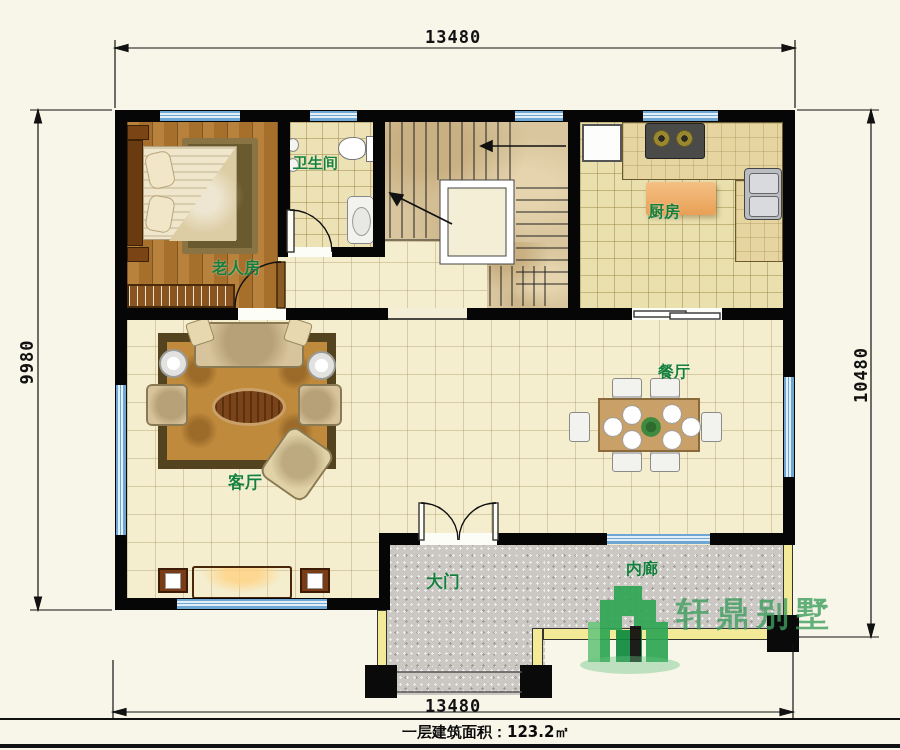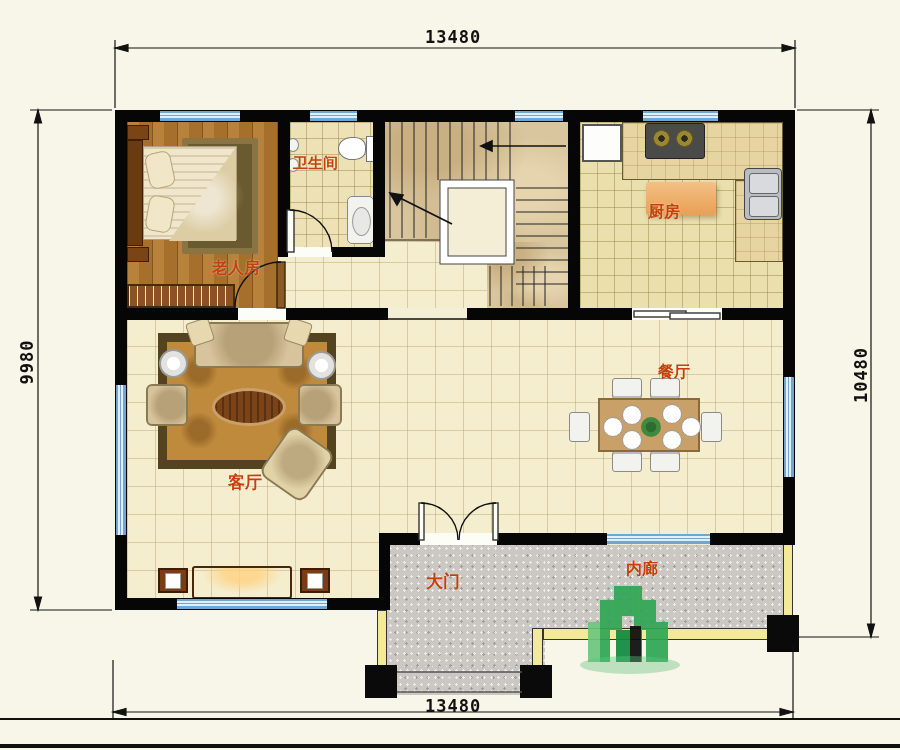--- a/index.html
+++ b/index.html
@@ -34,21 +34,21 @@
   .granite{background-color:#cbc8c3;
     background-image:radial-gradient(rgba(255,255,255,.65) 1px,transparent 1.4px),
                      radial-gradient(rgba(118,116,110,.5) 1px,transparent 1.4px);
     background-size:7px 7px,11px 11px;background-position:0 0,3px 5px;}
   .curb{position:absolute;background:#f2ea96;border:1px solid #333;box-sizing:border-box;z-index:3;}
   .column{position:absolute;background:#0a0a0a;z-index:6;}
   .threshold{position:absolute;background:#fdfdf8;z-index:6;}
   
   .furn{position:absolute;z-index:2;box-sizing:border-box;}
   
-  .room-label{position:absolute;z-index:8;font-weight:700;color:#c2410c;font-size:16px;
+  .room-label{position:absolute;z-index:8;font-weight:700;color:#15803d;font-size:16px;
               text-shadow:0 0 2px rgba(255,255,255,.6);white-space:nowrap;}
   .dim{position:absolute;z-index:8;font-family:"DejaVu Sans Mono","Liberation Mono",monospace;
        font-weight:700;font-size:17px;color:#111;letter-spacing:1px;white-space:nowrap;}
   .rot{transform:rotate(-90deg);transform-origin:center center;}
   .rule{position:absolute;background:#111;z-index:9;}
   .note{position:absolute;z-index:9;font-weight:700;font-size:15px;color:#0a0a0a;white-space:nowrap;}
   
   .logo-cn{position:absolute;z-index:10;color:#3f9e5f;font-weight:700;font-size:33px;
            letter-spacing:7px;opacity:.8;white-space:nowrap;}
   .logo-en{position:absolute;z-index:10;color:#63b98a;font-weight:700;font-size:17px;
@@ -284,15 +284,17 @@
   <div class="room-label" style="left:426px;top:570px;font-size:17px;">大门</div>
   <div class="room-label" style="left:626px;top:559px;">内廊</div>
 
   <div class="dim" style="left:425px;top:27px;">13480</div>
   <div class="dim" style="left:425px;top:696px;">13480</div>
   <div class="dim rot" style="left:5px;top:352px;">9980</div>
   <div class="dim rot" style="left:833px;top:365px;">10480</div>
 
   <div class="rule" style="left:0;top:718px;width:900px;height:2px;"></div>
   <div class="rule" style="left:0;top:744px;width:900px;height:4px;"></div>
-
+  <div class="note" style="left:402px;top:723px;">一层建筑面积：123.2㎡</div>
+
+  <div class="logo-cn" style="left:676px;top:592px;">轩鼎别墅</div>
 
 </div>
 
 </body></html>

